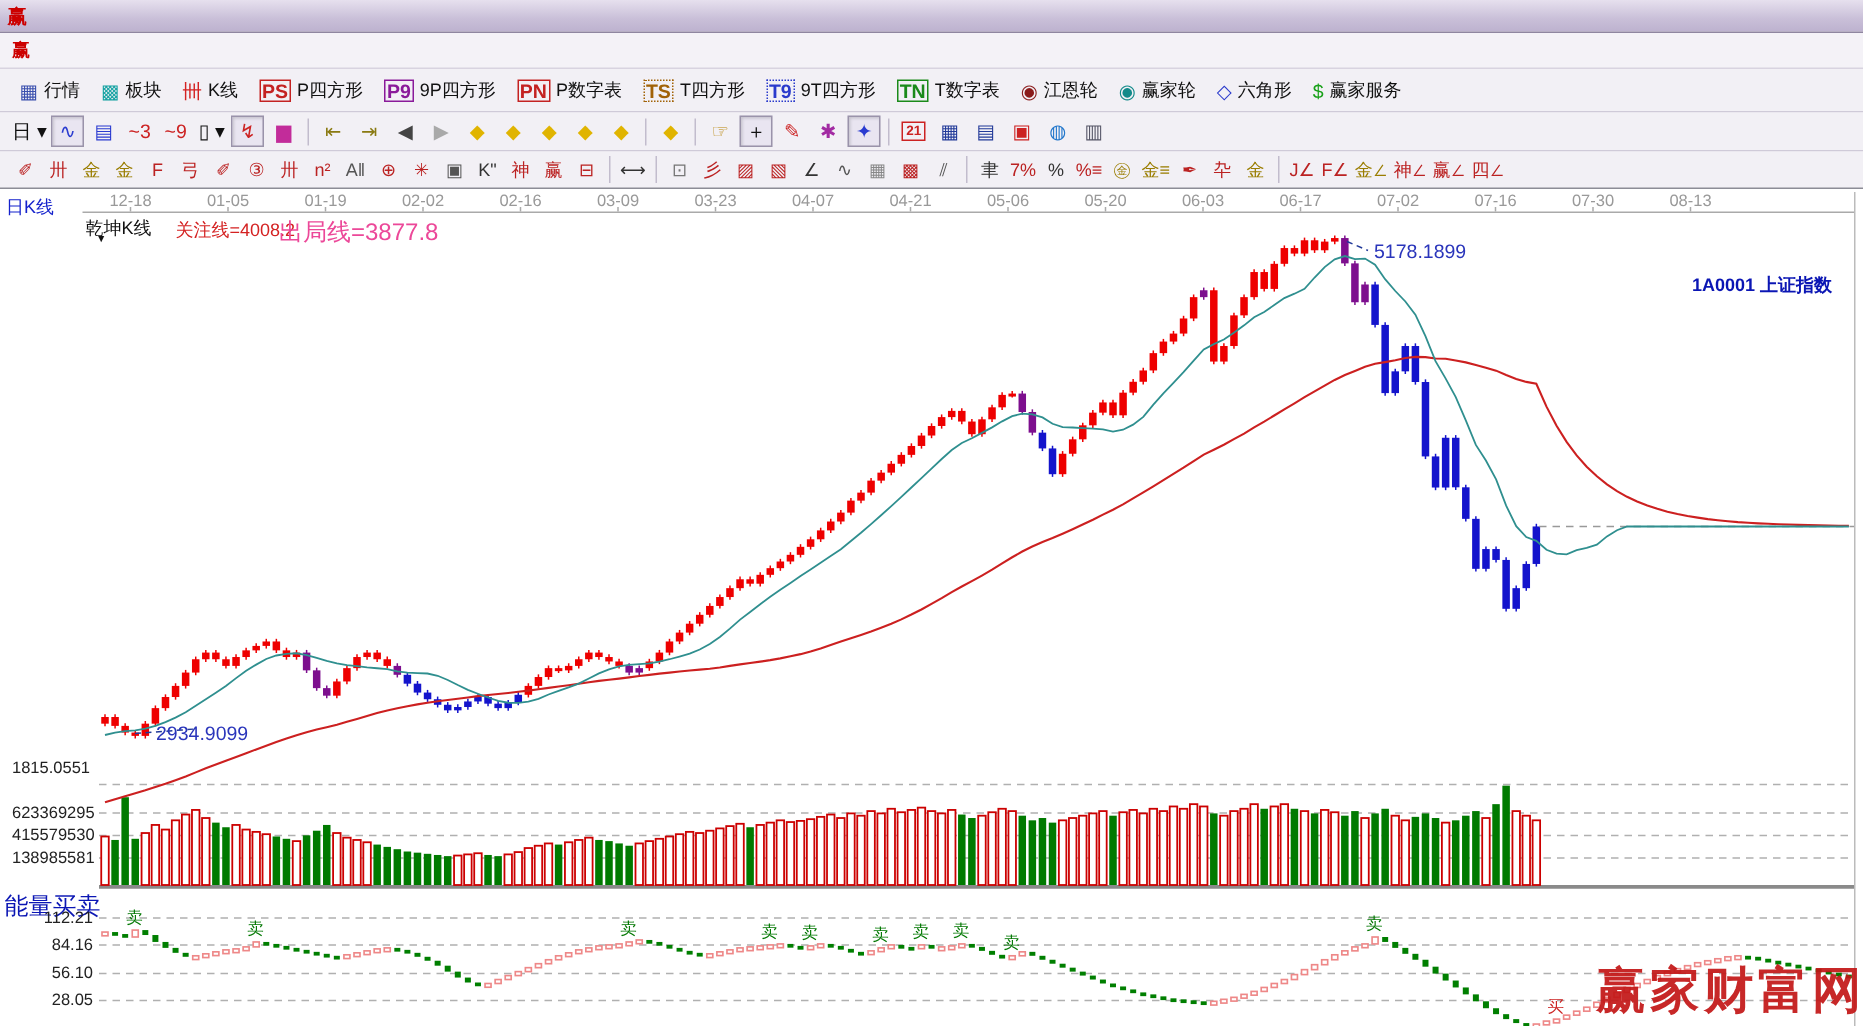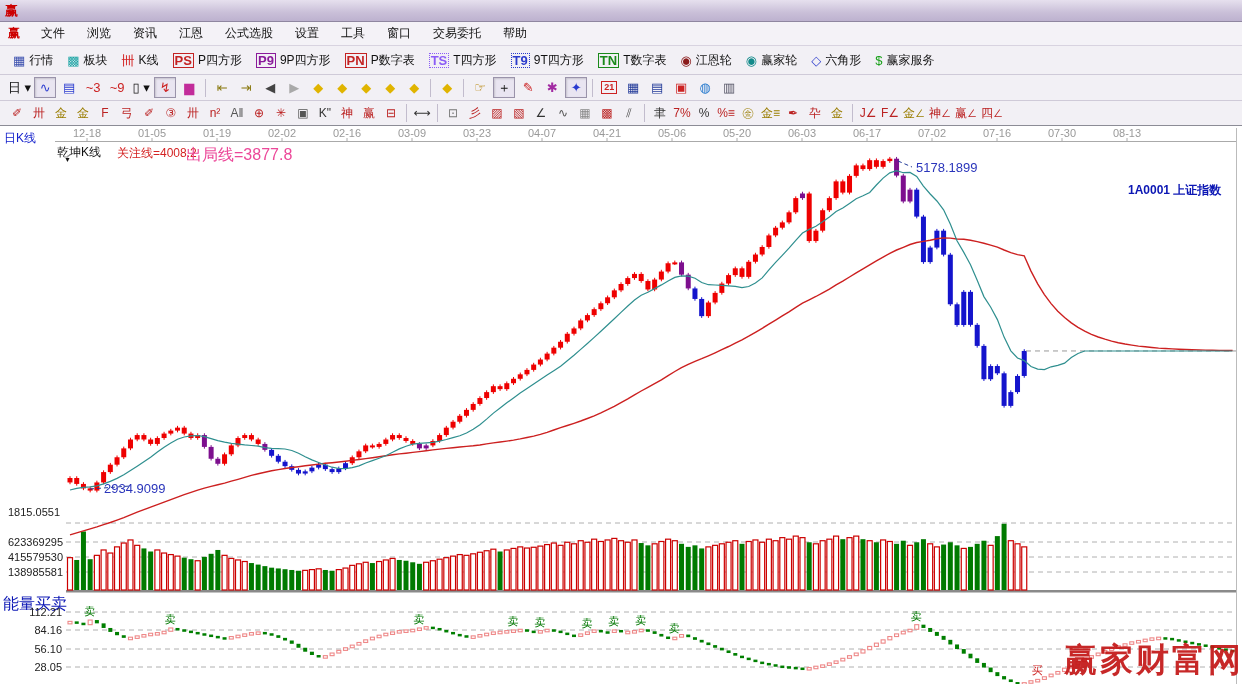--- a/index.html
+++ b/index.html
@@ -42,32 +42,20 @@
 
 
   
   <div class="panel titlebar">
     <span class="logo">赢</span>
   </div>
 
   
   <div class="panel menubar">
     <span class="logo">赢</span>
-    <span id="menu-items" style="display:flex">
-        <span class="menu-item">文件</span>
-        <span class="menu-item">浏览</span>
-        <span class="menu-item">资讯</span>
-        <span class="menu-item">江恩</span>
-        <span class="menu-item">公式选股</span>
-        <span class="menu-item">设置</span>
-        <span class="menu-item">工具</span>
-        <span class="menu-item">窗口</span>
-        <span class="menu-item">交易委托</span>
-        <span class="menu-item">帮助</span>
-      </span>
   </div>
 
   
   <div class="panel tb1" id="tb1">
       <div class="tb1-item">
         <span class="ic" style="color: rgb(58, 79, 174);">▦</span>
         <span>行情</span>
       </div>
       <div class="tb1-item">
         <span class="ic" style="color: rgb(23, 163, 163);">▩</span>
@@ -83,21 +71,21 @@
       </div>
       <div class="tb1-item">
         <span class="ic boxic" style="color: rgb(138, 26, 154);">P9</span>
         <span>9P四方形</span>
       </div>
       <div class="tb1-item">
         <span class="ic boxic" style="color: rgb(196, 34, 34);">PN</span>
         <span>P数字表</span>
       </div>
       <div class="tb1-item">
-        <span class="ic boxic dotted" style="color: #8b5cf6;">TS</span>
+        <span class="ic boxic dotted" style="color: #a16207;">TS</span>
         <span>T四方形</span>
       </div>
       <div class="tb1-item">
         <span class="ic boxic dotted" style="color: rgb(42, 58, 204);">T9</span>
         <span>9T四方形</span>
       </div>
       <div class="tb1-item">
         <span class="ic boxic" style="color: rgb(26, 138, 26);">TN</span>
         <span>T数字表</span>
       </div>

